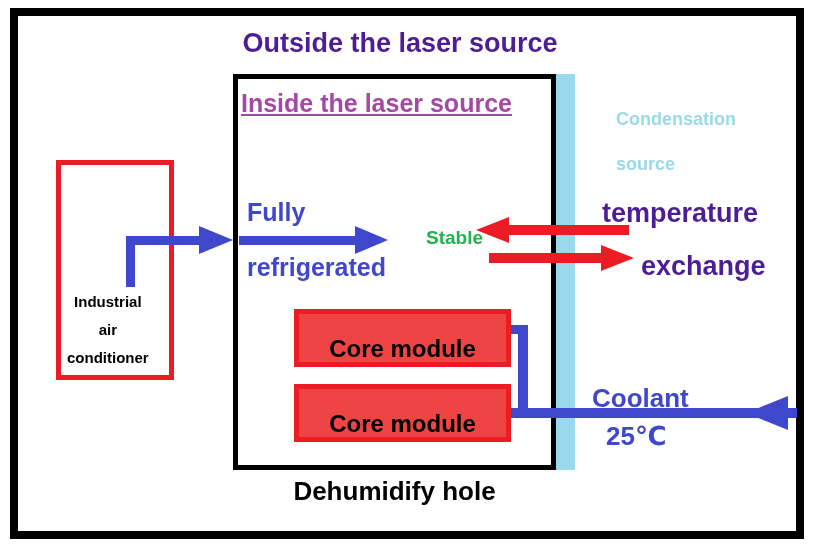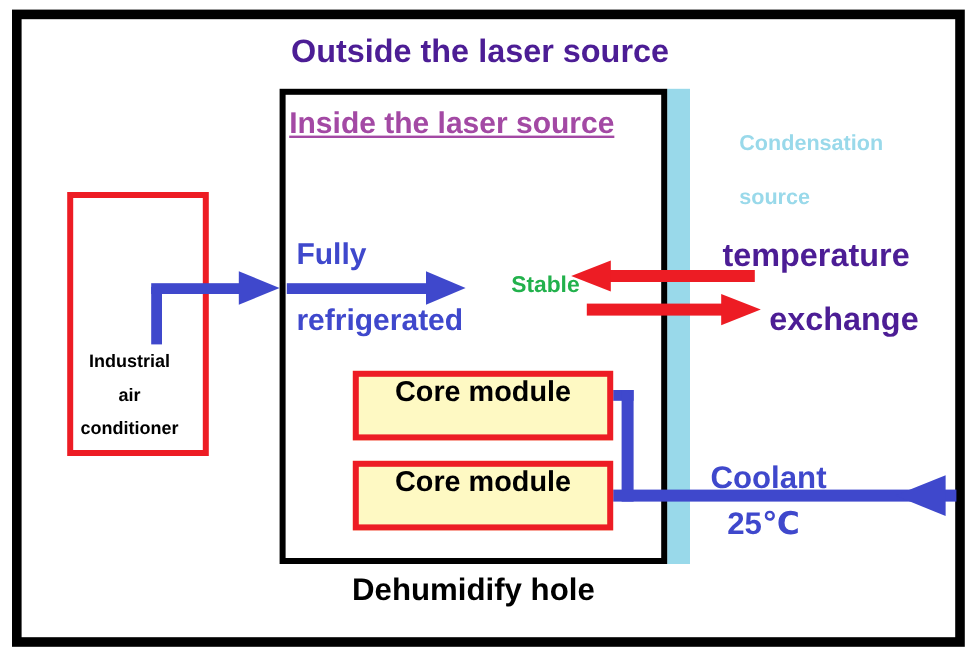--- a/index.html
+++ b/index.html
@@ -17,23 +17,23 @@
   .blue { color: #3f48cc; text-align: right; }
   .purple { color: #a349a4; text-decoration: underline; }
   .green { color: #22b14c; }
   .turquoise { color: #99d9ea; }
   .black { color: #000000; }
   .core-box {
     width: 217px;
     height: 58px;
     border: 5px solid #ed1c24;
     box-sizing: border-box;
-    background: #fef9c3;
+    background: #ef4444;
     display: flex;
-    align-items: flex-start;
+    align-items: flex-end;
     justify-content: center;
     font-size: 24px;
     z-index: 3;
   }
   .pipe-blue { background: #3f48cc; z-index: 3; }
   .pipe-red  { background: #ed1c24; z-index: 3; }
   .tri { width: 0; height: 0; z-index: 3; }
   .lbl { z-index: 4; }
 </style>
 </head>

